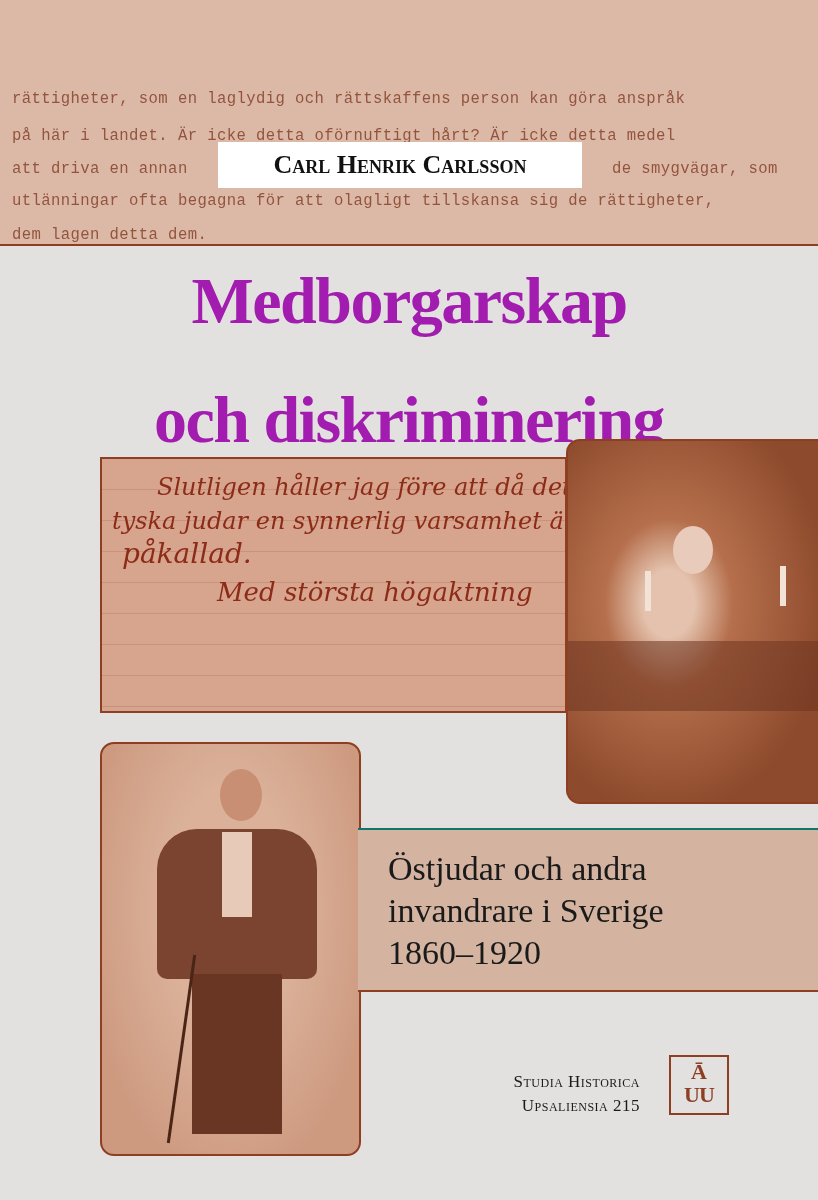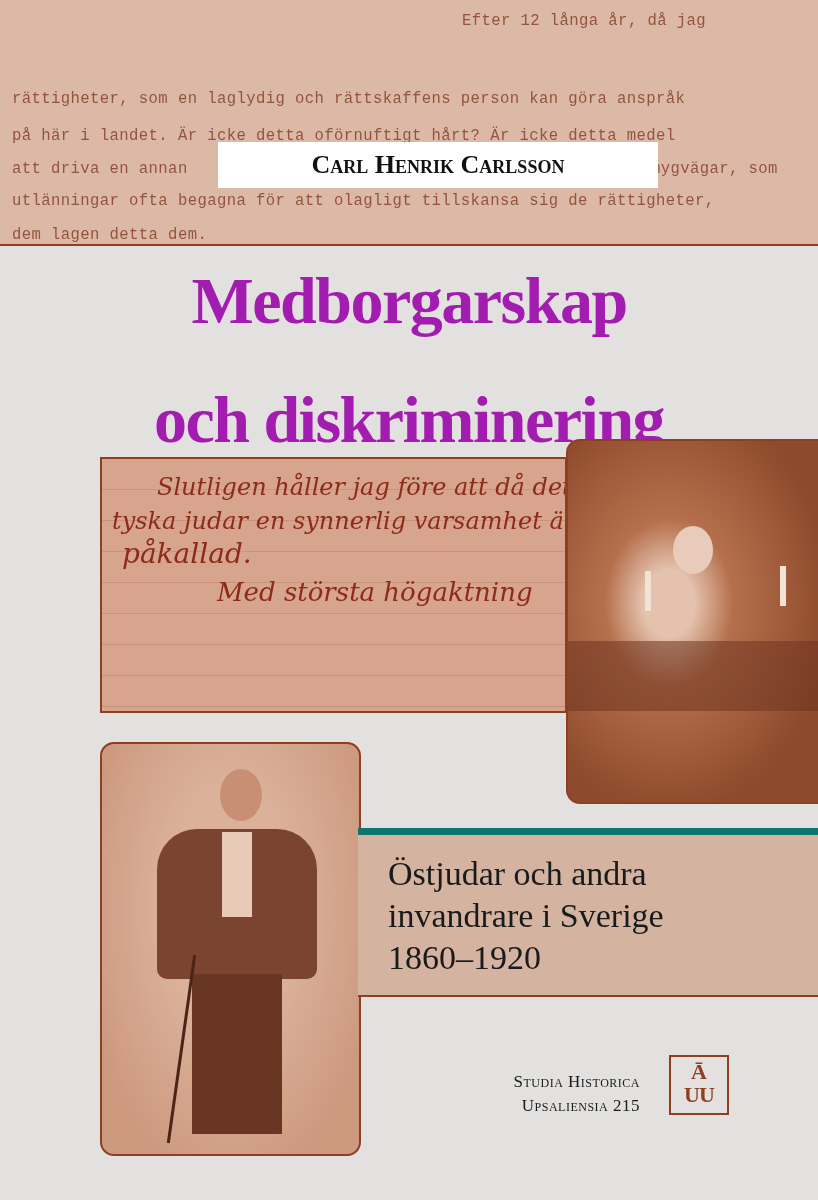--- a/index.html
+++ b/index.html
@@ -49,21 +49,21 @@
   .portrait {
     left: 100px; top: 742px; width: 257px; height: 410px; border-radius: 14px;
     background: radial-gradient(ellipse at 50% 40%, #dbb19a 0 35%, #cd9a80 80%);
   }
   .script {
     position: absolute; font-family: "DejaVu Serif", serif; font-style: italic;
     color: #8c2c18; white-space: nowrap;
   }
   .caption-box {
     position: absolute; left: 358px; top: 828px; width: 460px; height: 160px;
-    background: #d4b4a1; border-top: 7px solid #0f766e; border-bottom: 2px solid #8e3f22;
+    background: #d4b4a1; border-top: 2px solid #0f766e; border-bottom: 2px solid #8e3f22;
   }
   .caption-line {
     position: absolute; left: 30px; font-family: "Liberation Serif", serif;
     font-size: 34px; color: #1a1a1a; line-height: 1;
   }
   .series {
     position: absolute; right: 178px; font-family: "Liberation Serif", serif;
     font-size: 17px; font-variant: small-caps; color: #1a1a1a; text-align: right;
     letter-spacing: 0.5px;
   }
@@ -71,28 +71,27 @@
     position: absolute; left: 669px; top: 1055px; width: 60px; height: 60px;
     border: 2px solid #8e3f22; box-sizing: border-box;
     color: #8e3f22; font-family: "Liberation Serif", serif; font-weight: bold;
     text-align: center;
   }
 </style>
 </head>
 <body>
 
 <div class="top-band">
-  <div class="typed-line" style="left:462px; top:12px;">Efter 12 långa år, då jag</div>
   <div class="typed-line" style="top:90px;">rättigheter, som en laglydig och rättskaffens person kan göra anspråk</div>
   <div class="typed-line" style="top:127px;">på här i landet. Är icke detta oförnuftigt hårt? Är icke detta medel</div>
   <div class="typed-line" style="top:160px;">att driva en annan</div>
   <div class="typed-line" style="left:612px; top:160px;">de smygvägar, som</div>
   <div class="typed-line" style="top:192px;">utlänningar ofta begagna för att olagligt tillskansa sig de rättigheter,</div>
   <div class="typed-line" style="top:226px;">dem lagen detta dem.</div>
-  <div class="author" style="width:440px; left:218px;">Carl Henrik Carlsson</div>
+  <div class="author" style="width:364px; left:218px;">Carl Henrik Carlsson</div>
 </div>
 
 <div class="title" style="top:268px;">Medborgarskap</div>
 <div class="title" style="top:368px;margin-top:19px;">och diskriminering</div>
 
 <div class="photo letter">
   <div class="script" style="left:55px; top:14px; font-size:24px;">Slutligen håller jag före att då det gäller</div>
   <div class="script" style="left:10px; top:48px; font-size:24px;">tyska judar en synnerlig varsamhet är</div>
   <div class="script" style="left:20px; top:78px; font-size:28px;">påkallad.</div>
   <div class="script" style="left:115px; top:118px; font-size:26px;">Med största högaktning</div>

